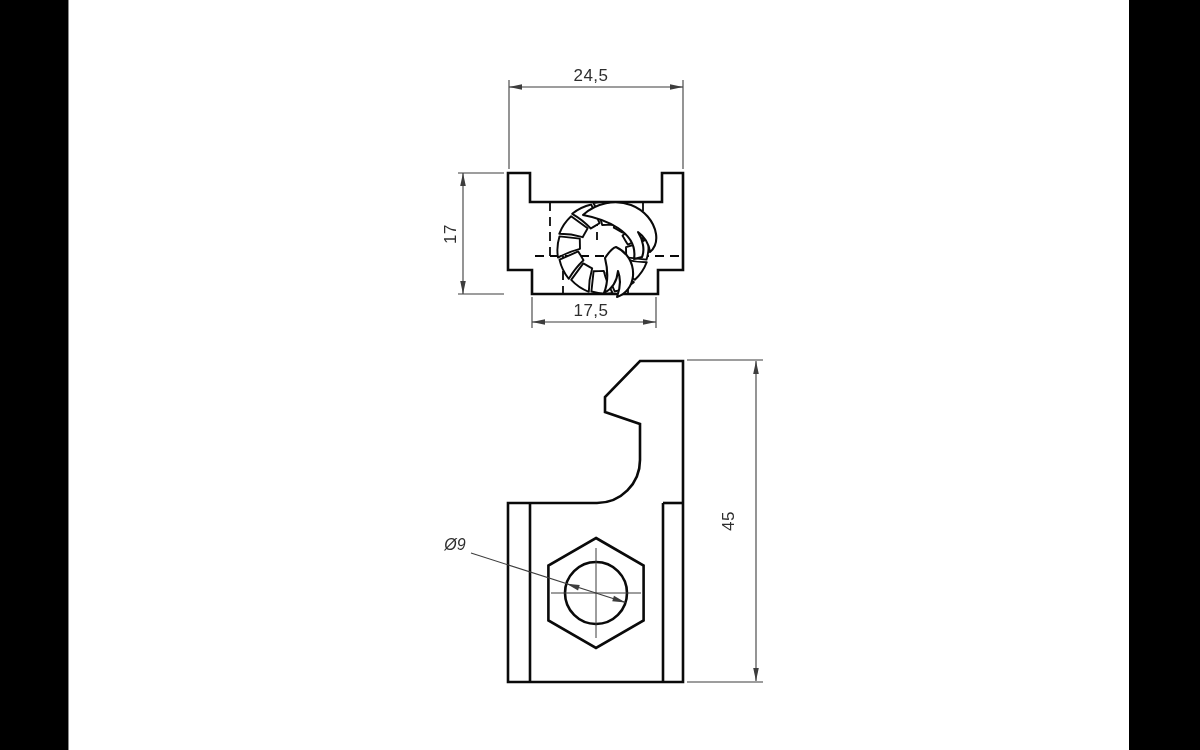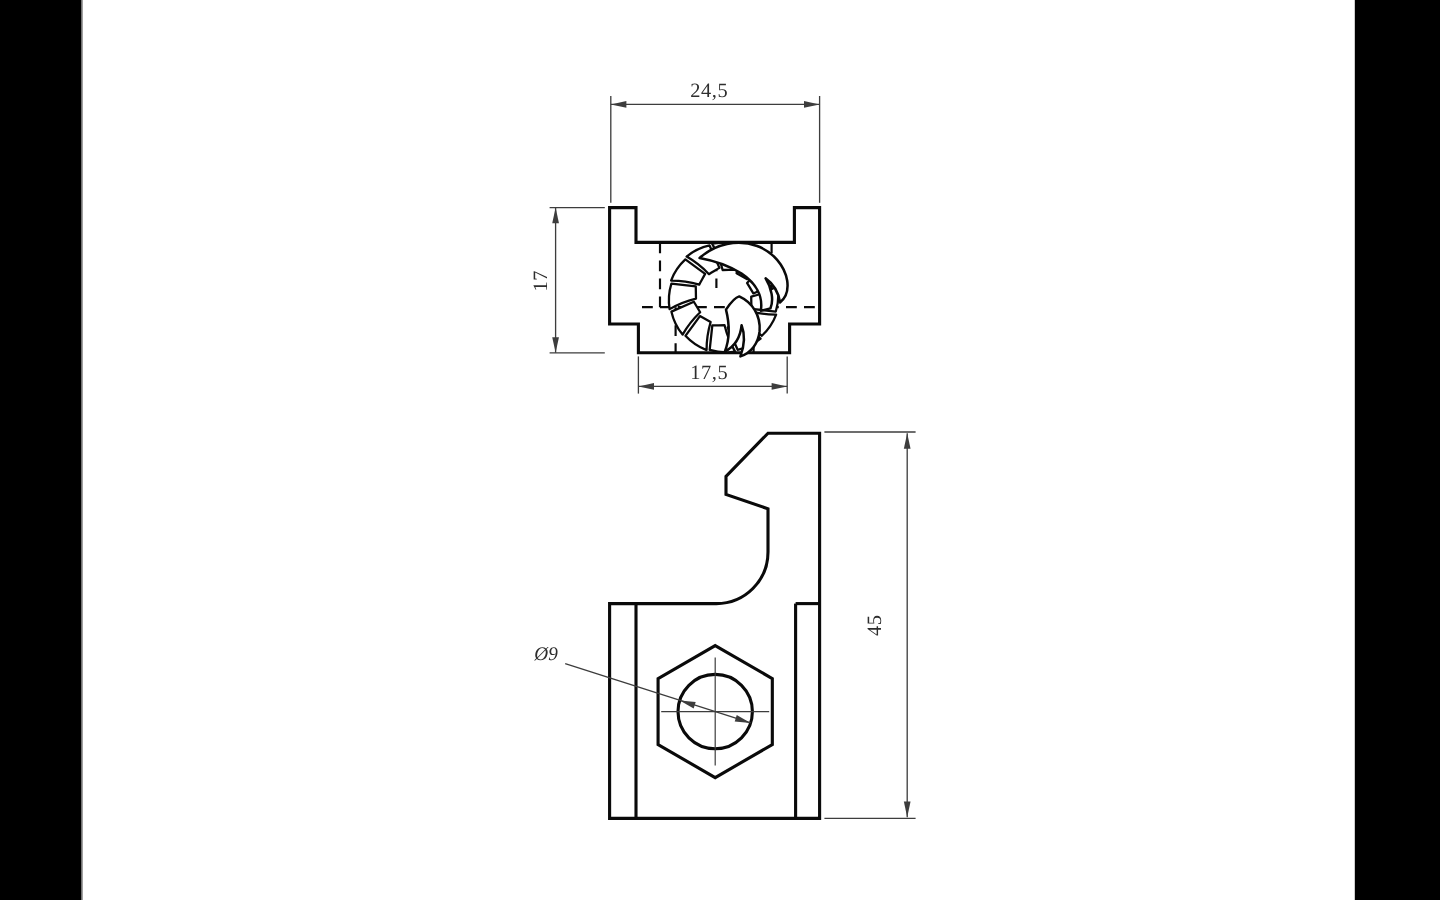--- a/index.html
+++ b/index.html
@@ -1,16 +1,16 @@
 <!DOCTYPE html>
 <html style="--letterbox: #000000; --paper: #ffffff; --line: #0a0a0a; --thin: #3d3d3d; --text: #2e2e2e; --separator: #8a8a8a;"><head>
 <meta charset="utf-8">
 <style>
   html,body{margin:0;padding:0;width:1200px;height:750px;overflow:hidden;background:#000;}
-  .stage{position:relative;width:1200px;height:750px;font-family:Liberation Serif, serif;}
+  .stage{position:relative;width:1200px;height:750px;font-family:Liberation Sans, sans-serif;}
   svg{display:block;}
   .outline{fill:none;stroke:var(--line,#000);stroke-width:2.6;stroke-linejoin:miter;}
   .inner-edge{fill:none;stroke:var(--line,#000);stroke-width:2.6;}
   .hidden-line{fill:none;stroke:var(--line,#000);stroke-width:1.8;stroke-dasharray:9 6;}
   .knurl{fill:#fff;stroke:var(--line,#000);stroke-width:1.9;stroke-linejoin:round;}
   .claw{fill:#fff;stroke:var(--line,#000);stroke-width:2.1;stroke-linejoin:round;}
   .thin{fill:none;stroke:var(--thin,#444);stroke-width:1.1;}
   .arrowhead{fill:var(--thin,#444);stroke:none;}
   .dim-text{fill:var(--text,#2e2e2e);font-size:17px;letter-spacing:.5px;}
   .dim-text-italic{fill:var(--text,#2e2e2e);font-size:16px;font-style:italic;}

